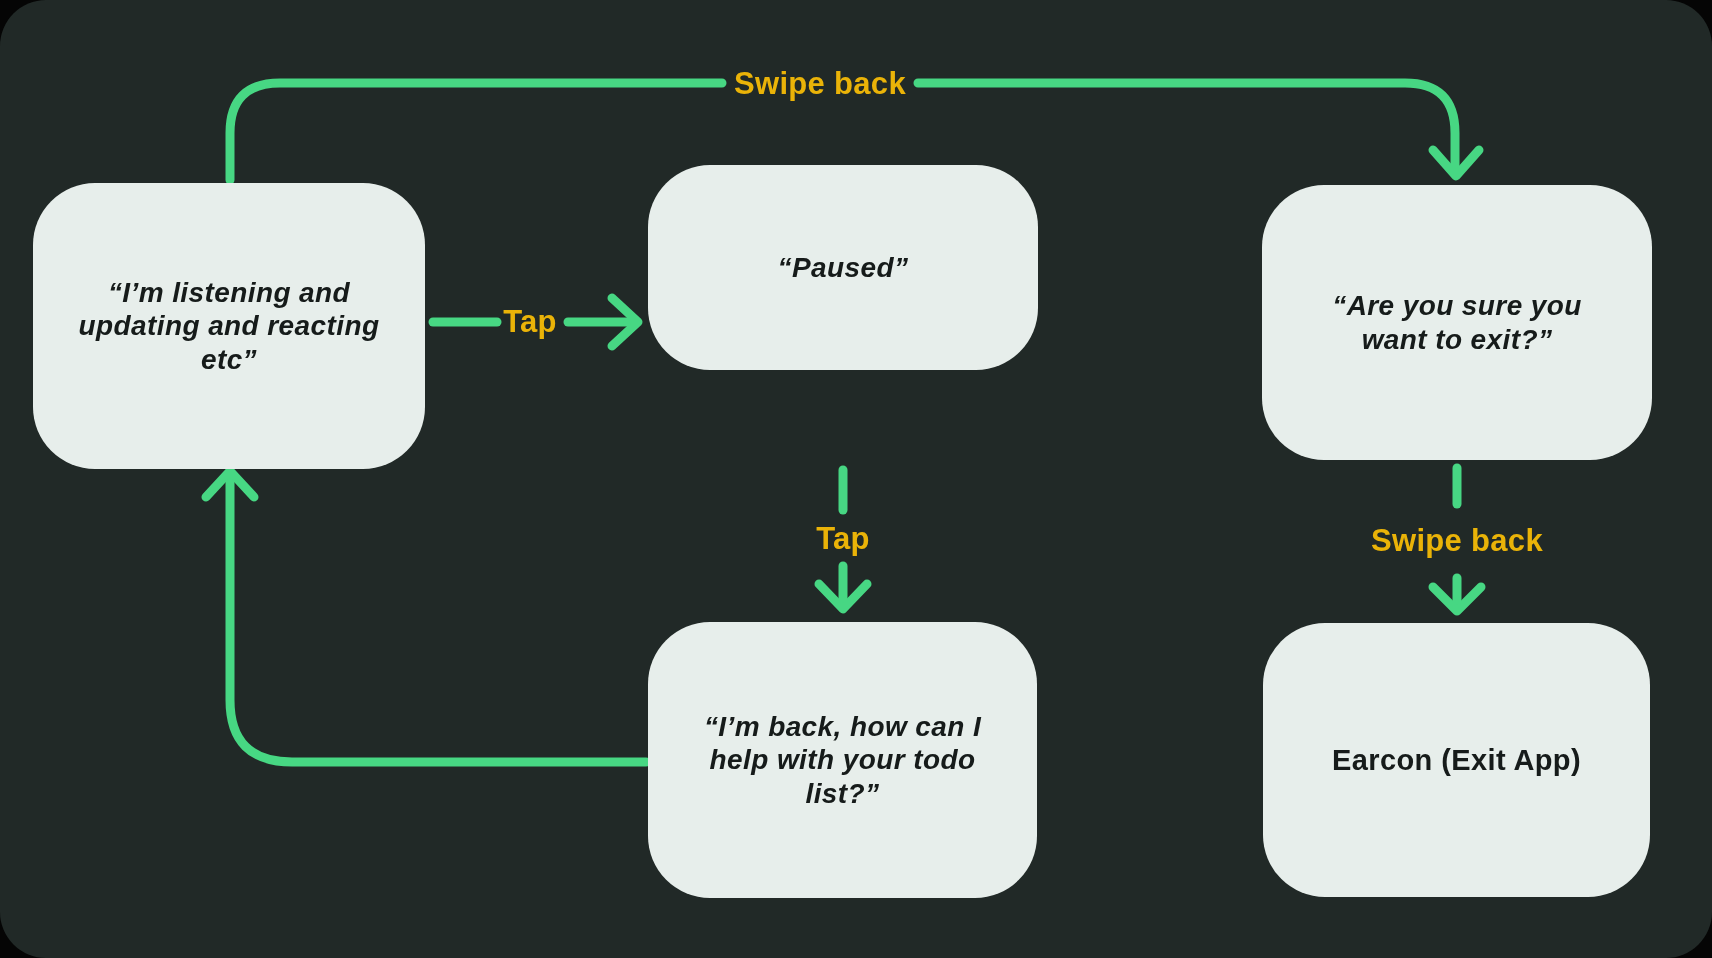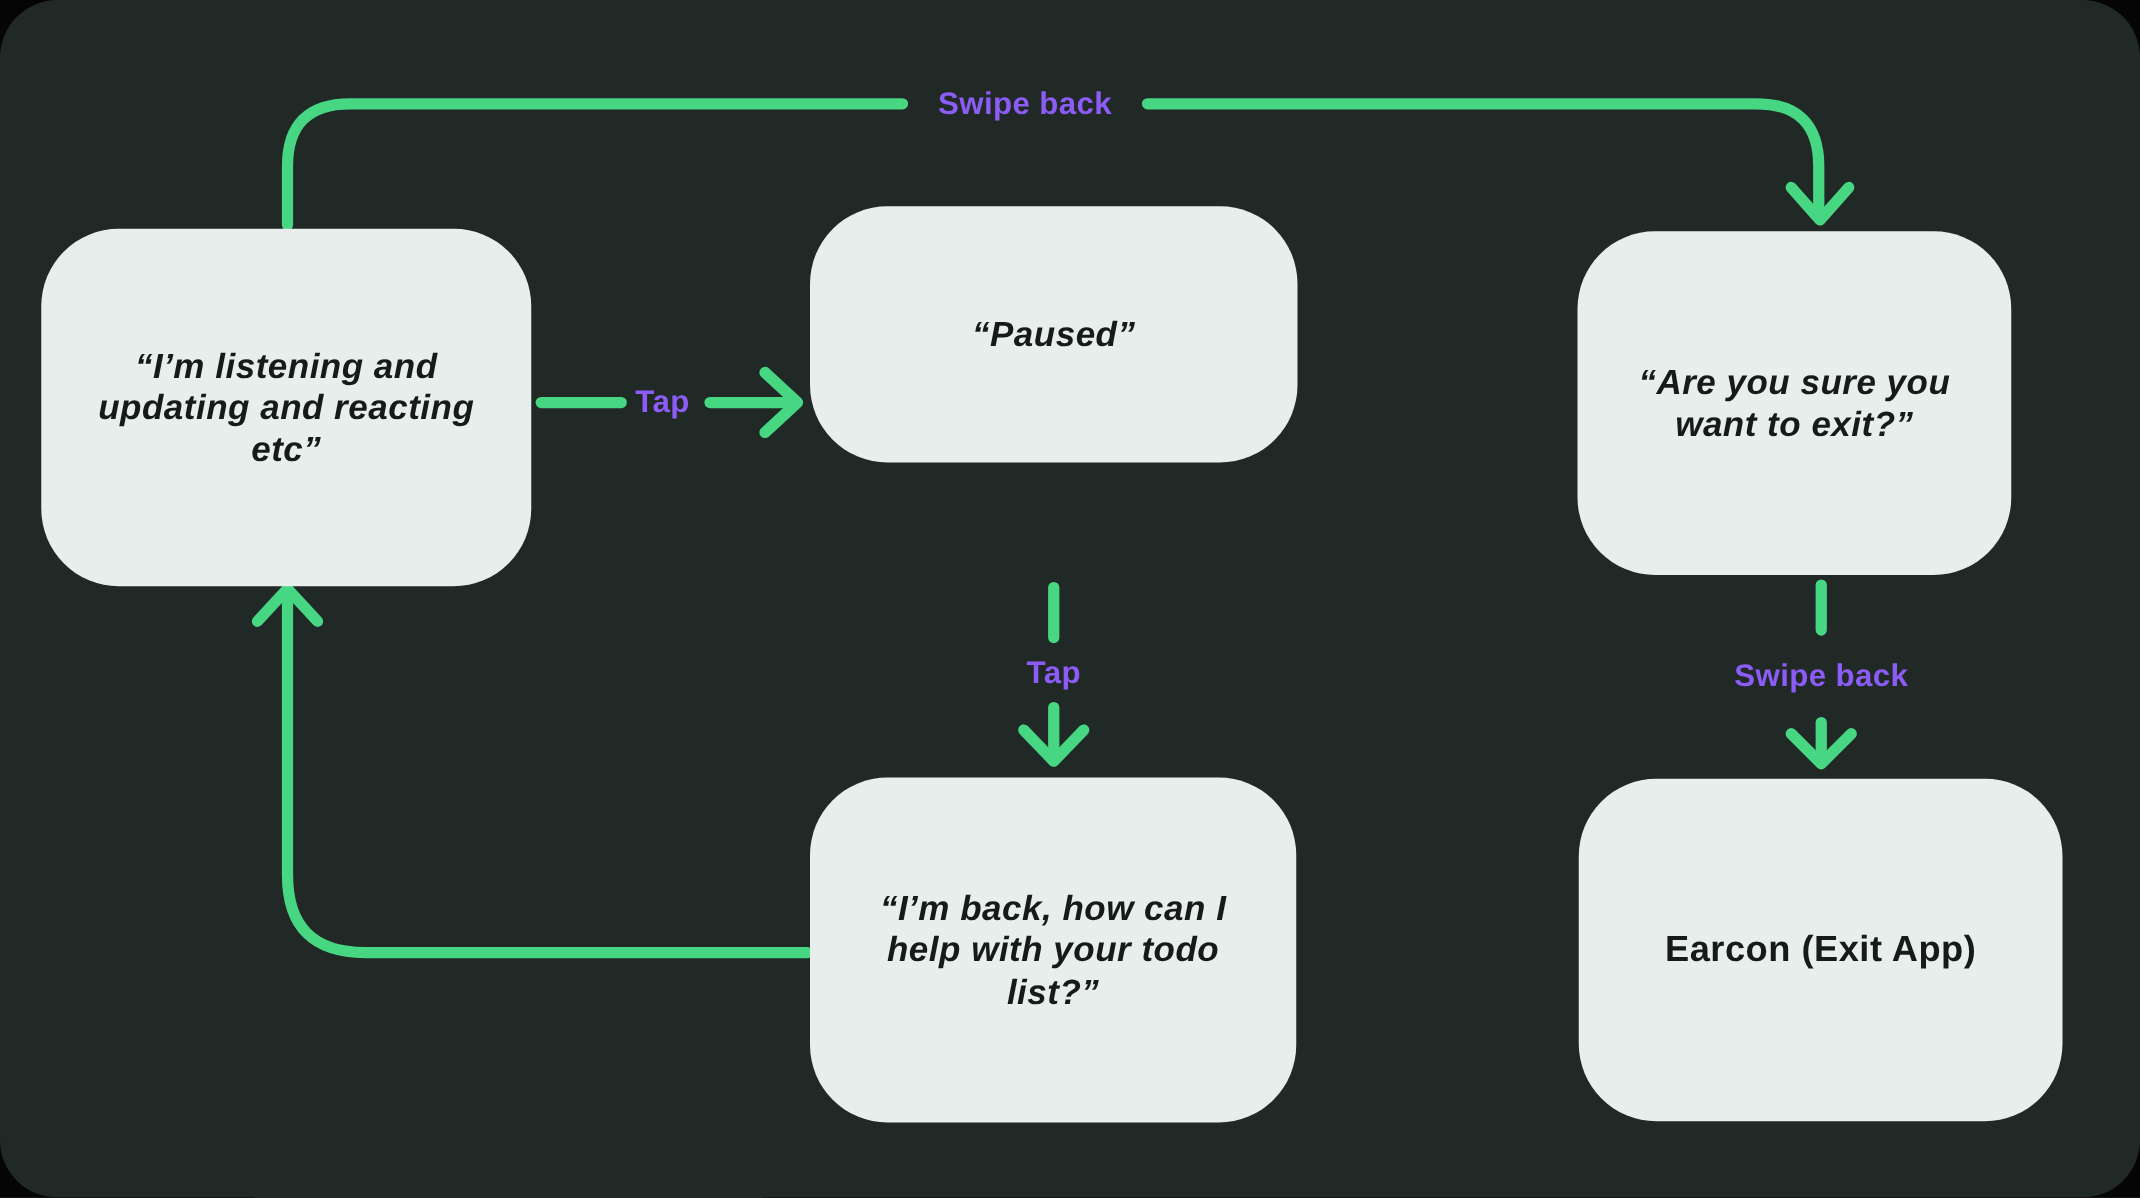--- a/index.html
+++ b/index.html
@@ -22,27 +22,27 @@
     text-align:center;color:#161b1a;
   }
   .node-label{
     font-weight:bold;font-size:28px;line-height:1.18;
     letter-spacing:0.4px;max-width:330px;
   }
   .italic .node-label{font-style:italic;}
   .narrow .node-label{max-width:300px;}
   #node-listening{left:33px;top:183px;width:392px;height:286px;}
   #node-paused{left:648px;top:165px;width:390px;height:205px;}
-  #node-confirm-exit{left:1262px;top:185px;width:347px;height:275px;}
+  #node-confirm-exit{left:1262px;top:185px;width:390px;height:275px;}
   #node-back{left:648px;top:622px;width:389px;height:276px;}
   #node-earcon{left:1263px;top:623px;width:387px;height:274px;}
   #node-earcon .node-label{font-size:29px;}
   .edge-label{
     position:absolute;transform:translate(-50%,-50%);
-    color:#8b5cf6;font-weight:bold;font-size:25px;
+    color:#eab308;font-weight:bold;font-size:31px;
     letter-spacing:0.3px;white-space:nowrap;
   }
   #label-swipe-back-top{left:820px;top:84px;}
   #label-tap-horizontal{left:530px;top:322px;}
   #label-tap-vertical{left:843px;top:539px;}
   #label-swipe-back-right{left:1457px;top:541px;}
 </style>
 </head>
 <body>
 

